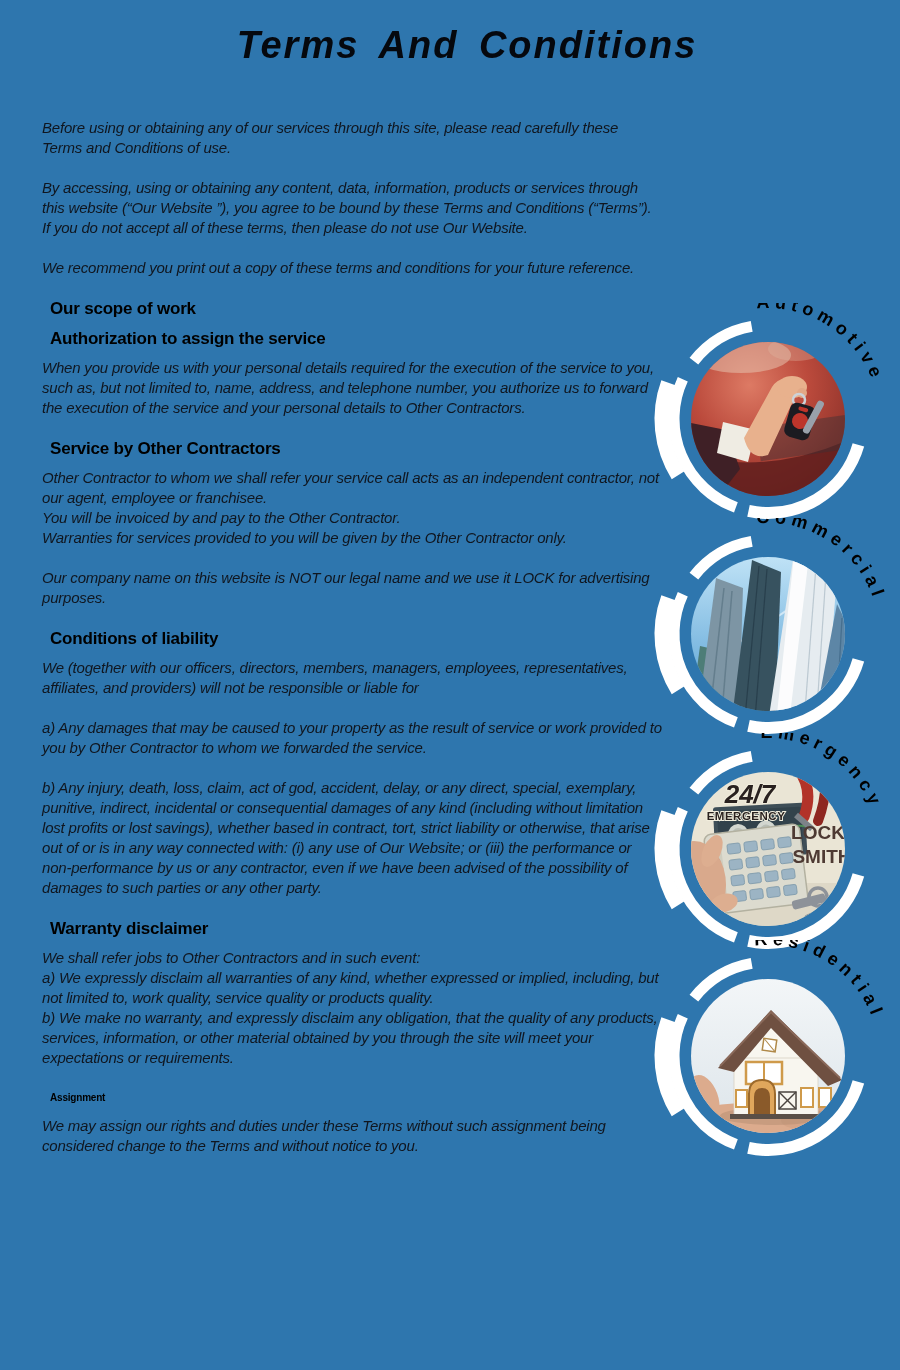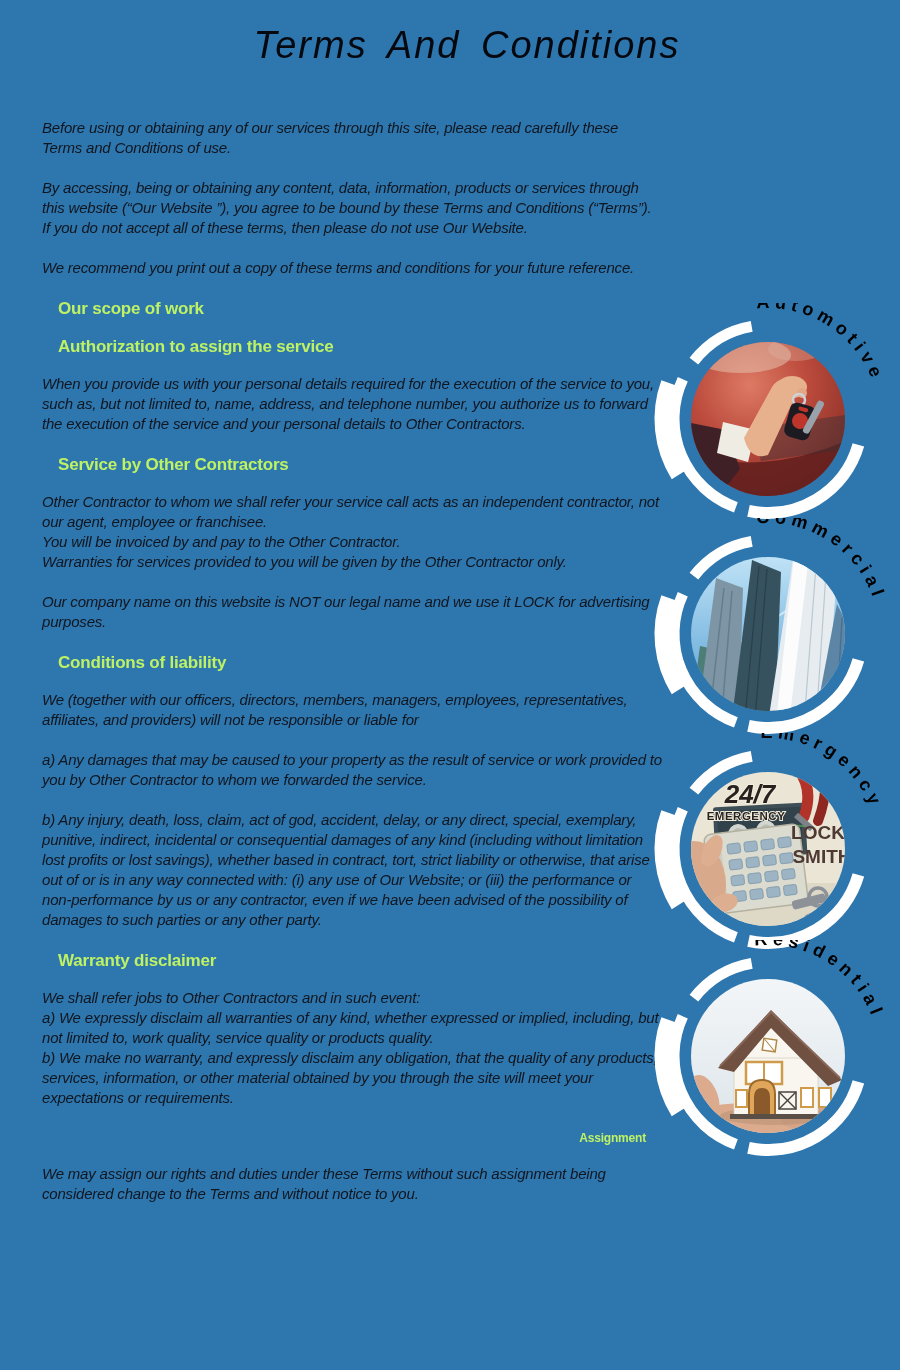--- a/index.html
+++ b/index.html
@@ -6,52 +6,52 @@
   .page{
     position:relative;
     width:900px;height:1370px;
     background:#2e76ae;
     font-family:"Liberation Sans", sans-serif;
     overflow:hidden;
   }
   .title{
     position:absolute;top:24px;left:34px;width:866px;
     text-align:center;
-    font-size:38px;font-weight:normal;font-style:italic;
+    font-size:38px;font-weight:bold;font-style:italic;
     letter-spacing:2px;word-spacing:8px;
     color:#05080e;
   }
   .content{
     position:absolute;left:42px;top:118px;width:620px;
     color:#10161f;font-size:15px;line-height:20px;letter-spacing:-0.2px;
   }
   .content p{margin:0 0 20px 0;white-space:pre-line;font-style:italic;}
   .content h2{
-    font-size:17px;line-height:22px;margin:16px;
-    color:#bef264;letter-spacing:-0.2px;
-  }
-  .content h2.h-small{font-size:12px;line-height:20px;text-align:right;}
+    font-size:17px;line-height:22px;margin:8px;
+    color:#000000;letter-spacing:-0.2px;
+  }
+  .content h2.h-small{font-size:10px;line-height:20px;}
   .badge{position:absolute;left:646px;width:244px;height:224px;}
   .badge svg{display:block;}
   .arc-label{
     font-family:"Liberation Sans", sans-serif;
     font-size:18px;font-weight:bold;letter-spacing:5px;fill:#000;
   }
   .ph-label{font-family:"Liberation Sans", sans-serif;font-weight:bold;}
 </style>
 </head>
 <body>
 
 <div class="page">
 
   <div class="title">Terms And Conditions</div>
 
   <div class="content">
     <p>Before using or obtaining any of our services through this site, please read carefully these Terms and Conditions of use.</p>
-    <p>By accessing, being or obtaining any content, data, information, products or services through this website (“Our Website ”), you agree to be bound by these Terms and Conditions (“Terms”). If you do not accept all of these terms, then please do not use Our Website.</p>
+    <p>By accessing, using or obtaining any content, data, information, products or services through this website (“Our Website ”), you agree to be bound by these Terms and Conditions (“Terms”). If you do not accept all of these terms, then please do not use Our Website.</p>
     <p>We recommend you print out a copy of these terms and conditions for your future reference.</p>
 
     <div>
       <h2>Our scope of work</h2>
     </div>
 
     <div>
       <h2>Authorization to assign the service</h2>
       <p>When you provide us with your personal details required for the execution of the service to you, such as, but not limited to, name, address, and telephone number, you authorize us to forward the execution of the service and your personal details to Other Contractors.</p>
     </div>

